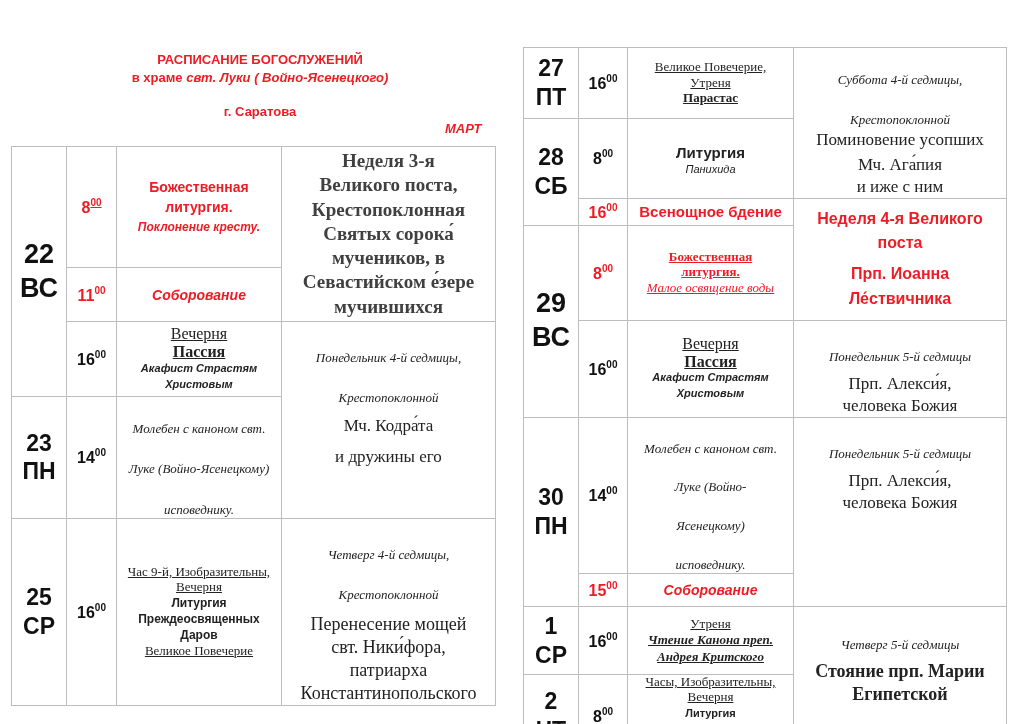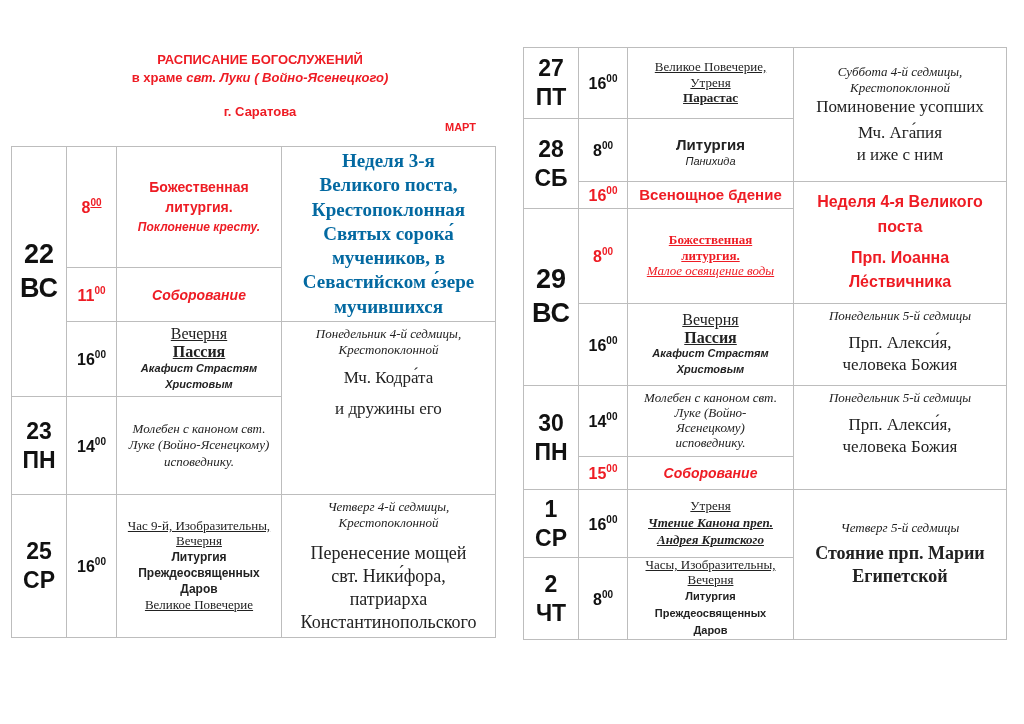--- a/index.html
+++ b/index.html
@@ -3,21 +3,21 @@
 <meta charset="utf-8">
 <style>
   html, body { margin:0; padding:0; background:#ffffff; }
   body { width:1024px; height:724px; position:relative; overflow:hidden; font-family:"Liberation Sans", sans-serif; color:#222; }
   .red { color:#ee1c24; }
   .hdr { position:absolute; left:100px; width:320px; text-align:center; color:#ee1c24; font-family:"Liberation Sans", sans-serif; font-weight:bold; }
   .hdr1 { top:52px; font-size:13px;text-align:center; }
   .hdr2 { top:70px; font-size:13px; }
   .hdr2 i { font-style:italic; }
   .hdr3 { top:104px; font-size:13px; }
-  .month { position:absolute; left:445px; top:121px; font-size:11px; font-weight:bold; color:#ee1c24; }
+  .month { position:absolute; left:445px; top:121px; font-size:13px; font-weight:bold; color:#ee1c24;font-style:italic; }
 
   table.sched { position:absolute; border-collapse:collapse; table-layout:fixed; }
   table.sched td { border:1px solid #bdbdbd; text-align:center; vertical-align:middle; padding:0 2px; overflow:hidden; }
   #left { left:11px; top:146px; width:484px; }
   #right { left:523px; top:47px; width:483px; }
 
   .day { font-family:"Liberation Sans", sans-serif; font-weight:bold; font-size:23px; line-height:1.25; color:#111; }
   .day.big { font-size:27px; }
   .time { font-family:"Liberation Sans", sans-serif; font-weight:bold; font-size:16px; color:#111; }
   .time sup { font-size:10px; vertical-align:7px; }
@@ -28,23 +28,23 @@
   .b { font-weight:bold; }
   .i { font-style:italic; }
   .s11 { font-size:11px; }
   .s12 { font-size:12px; }
   .s13 { font-size:13px; }
   .s14 { font-size:14px; }
   .s15 { font-size:15px; }
   .s16 { font-size:16px; }
   .blk { display:block; }
   .feast { font-family:"Liberation Serif", serif; font-size:17px; line-height:1.28; }
-  .feast-red { font-family:"Liberation Serif", serif; font-weight:bold; color:#0369a1; font-size:19px; line-height:1.28; }
+  .feast-red { font-family:"Liberation Serif", serif; font-weight:bold; color:#404040; font-size:19px; line-height:1.28; }
   .feast-red-sans { font-family:"Liberation Sans", sans-serif; font-weight:bold; color:#ee1c24; font-size:16px; line-height:1.55; }
-  .note { font-family:"Liberation Serif", serif; font-style:italic; font-size:13px; line-height:1.25; color:#222; }
+  .note { font-family:"Liberation Serif", serif; font-style:italic; font-size:13px; line-height:1.25; color:#222;margin-top:24px; }
   .top { vertical-align:top !important; padding-top:4px !important; }
 </style>
 </head>
 <body>
 
 <div class="hdr hdr1">РАСПИСАНИЕ БОГОСЛУЖЕНИЙ</div>
 <div class="hdr hdr2"><span>в храме </span><i>свт. Луки ( Войно-Ясенецкого)</i></div>
 <div class="hdr hdr3">г. Саратова</div>
 <div class="month">МАРТ</div>
 

